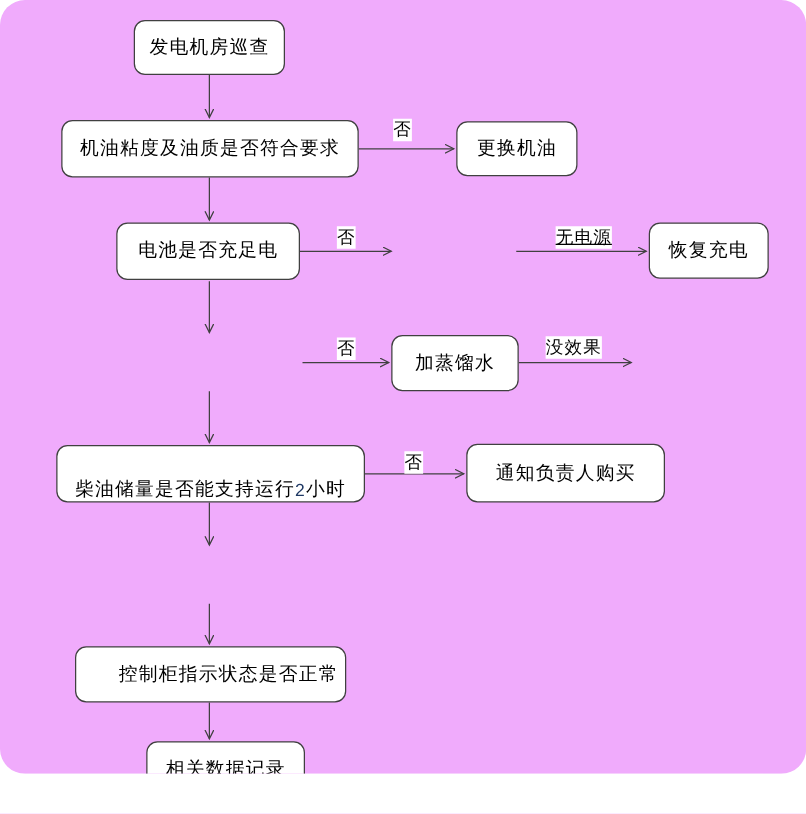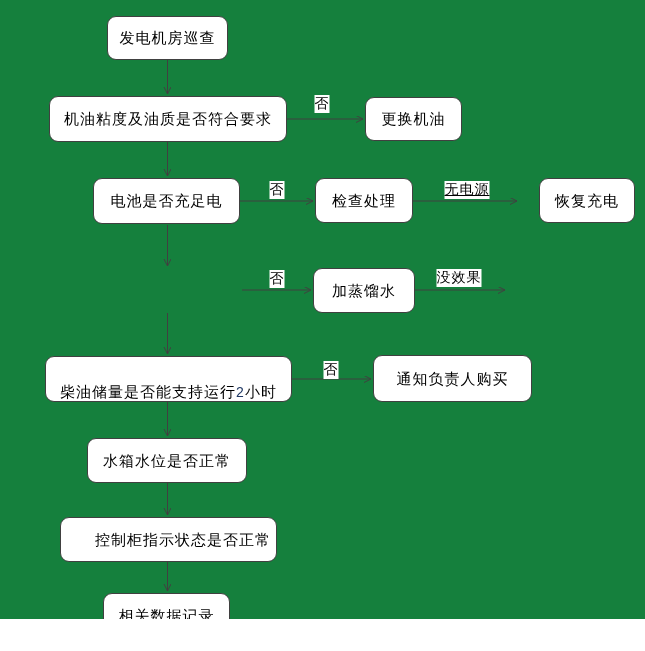--- a/index.html
+++ b/index.html
@@ -1,22 +1,23 @@
 <!DOCTYPE html>
 <html><head>
 <meta charset="utf-8">
 <style>
   html,body{margin:0;padding:0;background:#ffffff;}
   .canvas{
     position:relative;
     width:645px;height:619px;
-    background:#15803d;
+    background:#f0abfc;
     font-family:"Liberation Sans", sans-serif;
     color:#000000;
     overflow:hidden;
+    border-radius:20px;
   }
   .wires{position:absolute;left:0;top:0;width:645px;height:651px;}
   .flow-node{
     position:absolute;
     box-sizing:border-box;
     border:1px solid #404040;
     border-radius:9px;
     background:#ffffff;
     display:flex;align-items:center;justify-content:center;
     font-size:15px;
@@ -33,29 +34,29 @@
     transform:translateX(-50%);
     white-space:nowrap;
   }
   .num{color:#1f3864;font-size:14px;}
 
   #n-start         {left:107px;top:16px; width:121px;height:44px;}
   #n-oil           {left:49px; top:96px; width:238px;height:46px;}
   #n-replace-oil   {left:365px;top:97px; width:97px; height:44px;font-family:Liberation Serif, serif;}
   #n-battery-charge{left:93px; top:178px;width:147px;height:46px;justify-content:center;}
   #n-inspect       {left:315px;top:178px;width:98px; height:45px;}
-  #n-restore       {left:519px;top:178px;width:96px; height:45px;margin-left:20px;}
+  #n-restore       {left:519px;top:178px;width:96px; height:45px;}
   #n-battery-level {left:93px; top:268px;width:149px;height:45px;}
   #n-add-water     {left:313px;top:268px;width:102px;height:45px;}
   #n-replace       {left:507px;top:269px;width:68px; height:43px;}
   #n-diesel        {left:45px; top:356px;width:247px;height:46px;align-items:flex-end;}
   #n-notify        {left:373px;top:355px;width:159px;height:47px;}
   #n-tank          {left:87px; top:438px;width:160px;height:45px;}
   #n-cabinet       {left:60px; top:517px;width:217px;height:45px;padding-left:29px;}
-  #n-record        {left:103px;top:593px;width:127px;height:45px;}
+  #n-record        {left:117px;top:593px;width:127px;height:45px;}
 
   #lbl-oil-no    {left:322px;top:95px;}
   #lbl-batt-no   {left:277px;top:181px;}
   #lbl-no-power  {left:467px;top:181px;text-decoration:underline;}
   #lbl-level-no  {left:277px;top:270px;}
   #lbl-no-effect {left:459px;top:269px;}
   #lbl-diesel-no {left:331px;top:361px;}
 </style>
 </head>
 <body>
@@ -94,23 +95,20 @@
   </div>
 
   <div class="flow-node" id="n-replace-oil">
     <span>更换机油</span>
   </div>
 
   <div class="flow-node" id="n-battery-charge">
     <span>电池是否充足电</span>
   </div>
 
-  <div class="flow-node" id="n-inspect">
-    <span>检查处理</span>
-  </div>
 
   <div class="flow-node" id="n-restore">
     <span>恢复充电</span>
   </div>
 
 
   <div class="flow-node" id="n-add-water">
     <span>加蒸馏水</span>
   </div>
 
@@ -118,23 +116,20 @@
   <div class="flow-node" id="n-diesel">
     <span>柴油储量是否能支持运行 </span>
       <span class="num">2</span>
       <span> 小时</span>
   </div>
 
   <div class="flow-node" id="n-notify">
     <span>通知负责人购买</span>
   </div>
 
-  <div class="flow-node" id="n-tank">
-    <span>水箱水位是否正常</span>
-  </div>
 
   <div class="flow-node" id="n-cabinet">
     <span>控制柜指示状态是否正常</span>
   </div>
 
   <div class="flow-node" id="n-record">
     <span>相关数据记录</span>
   </div>
 
   <span class="edge-label" id="lbl-oil-no">否</span>

